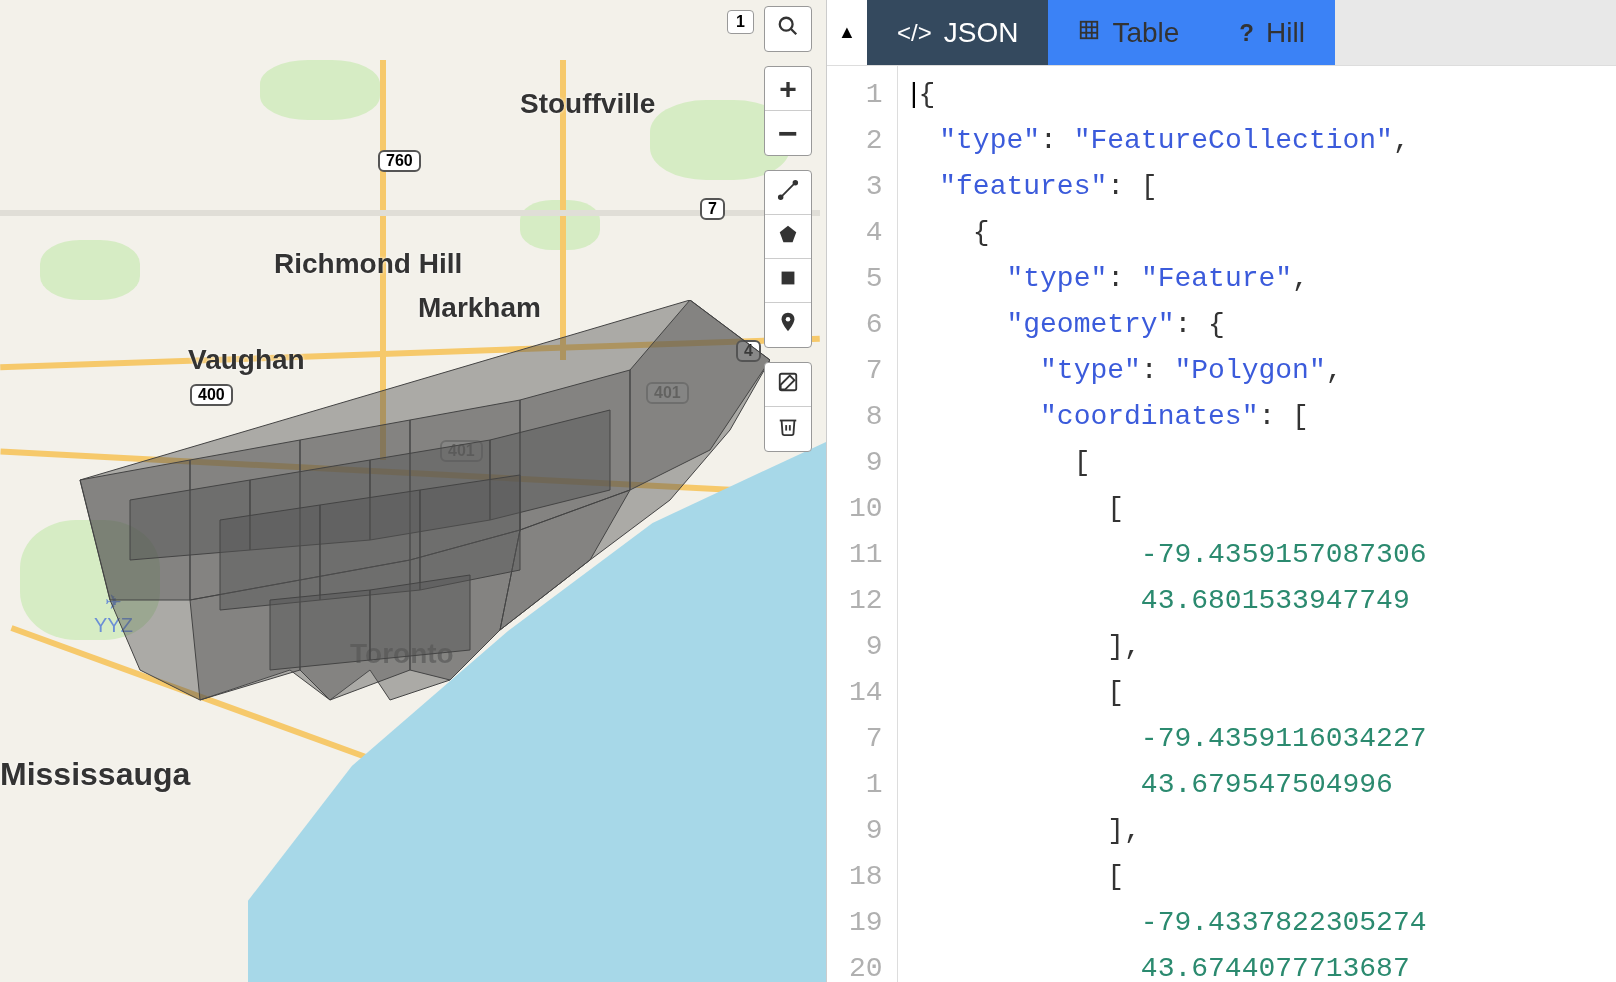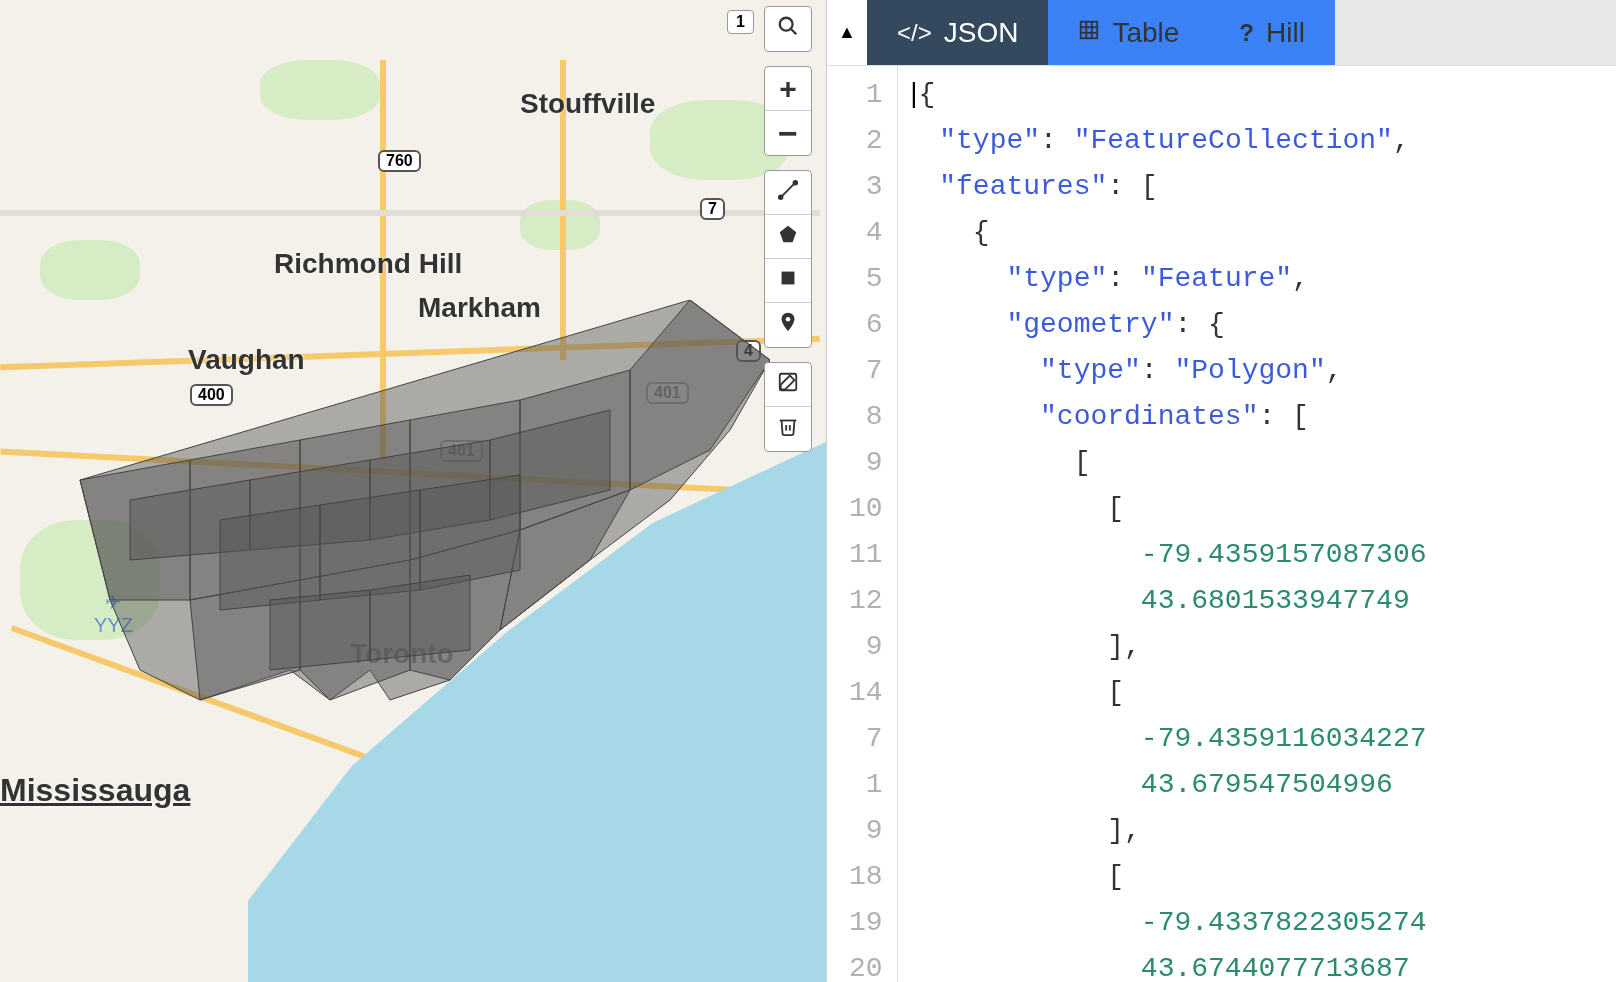--- a/index.html
+++ b/index.html
@@ -76,21 +76,21 @@
     <div class="road" style="top:60px;left:380px;width:6px;height:400px;"></div>
     <div class="road" style="top:60px;left:560px;width:6px;height:300px;"></div>
     <div class="road grey" style="top:210px;left:0;width:820px;"></div>
     <div class="water lake"></div>
 
     <div class="city-label" style="top:88px;left:520px;">Stouffville</div>
     <div class="city-label" style="top:248px;left:274px;">Richmond Hill</div>
     <div class="city-label" style="top:292px;left:418px;">Markham</div>
     <div class="city-label" style="top:344px;left:188px;">Vaughan</div>
     <div class="city-label" style="top:638px;left:350px;opacity:.5">Toronto</div>
-    <div class="city-label" style="top:772px;left:0px;font-size:32px;text-decoration:underline;">Mississauga</div>
+    <div class="city-label" style="top:756px;left:0px;font-size:32px;">Mississauga</div>
 
     <div class="airport" style="top:590px;left:94px;">
       <div>✈</div>
       <div>YYZ</div>
     </div>
 
     <div class="shield" style="top:150px;left:378px;">760</div>
     <div class="shield" style="top:384px;left:190px;">400</div>
     <div class="shield" style="top:198px;left:700px;">7</div>
     <div class="shield" style="top:340px;left:736px;">4</div>

